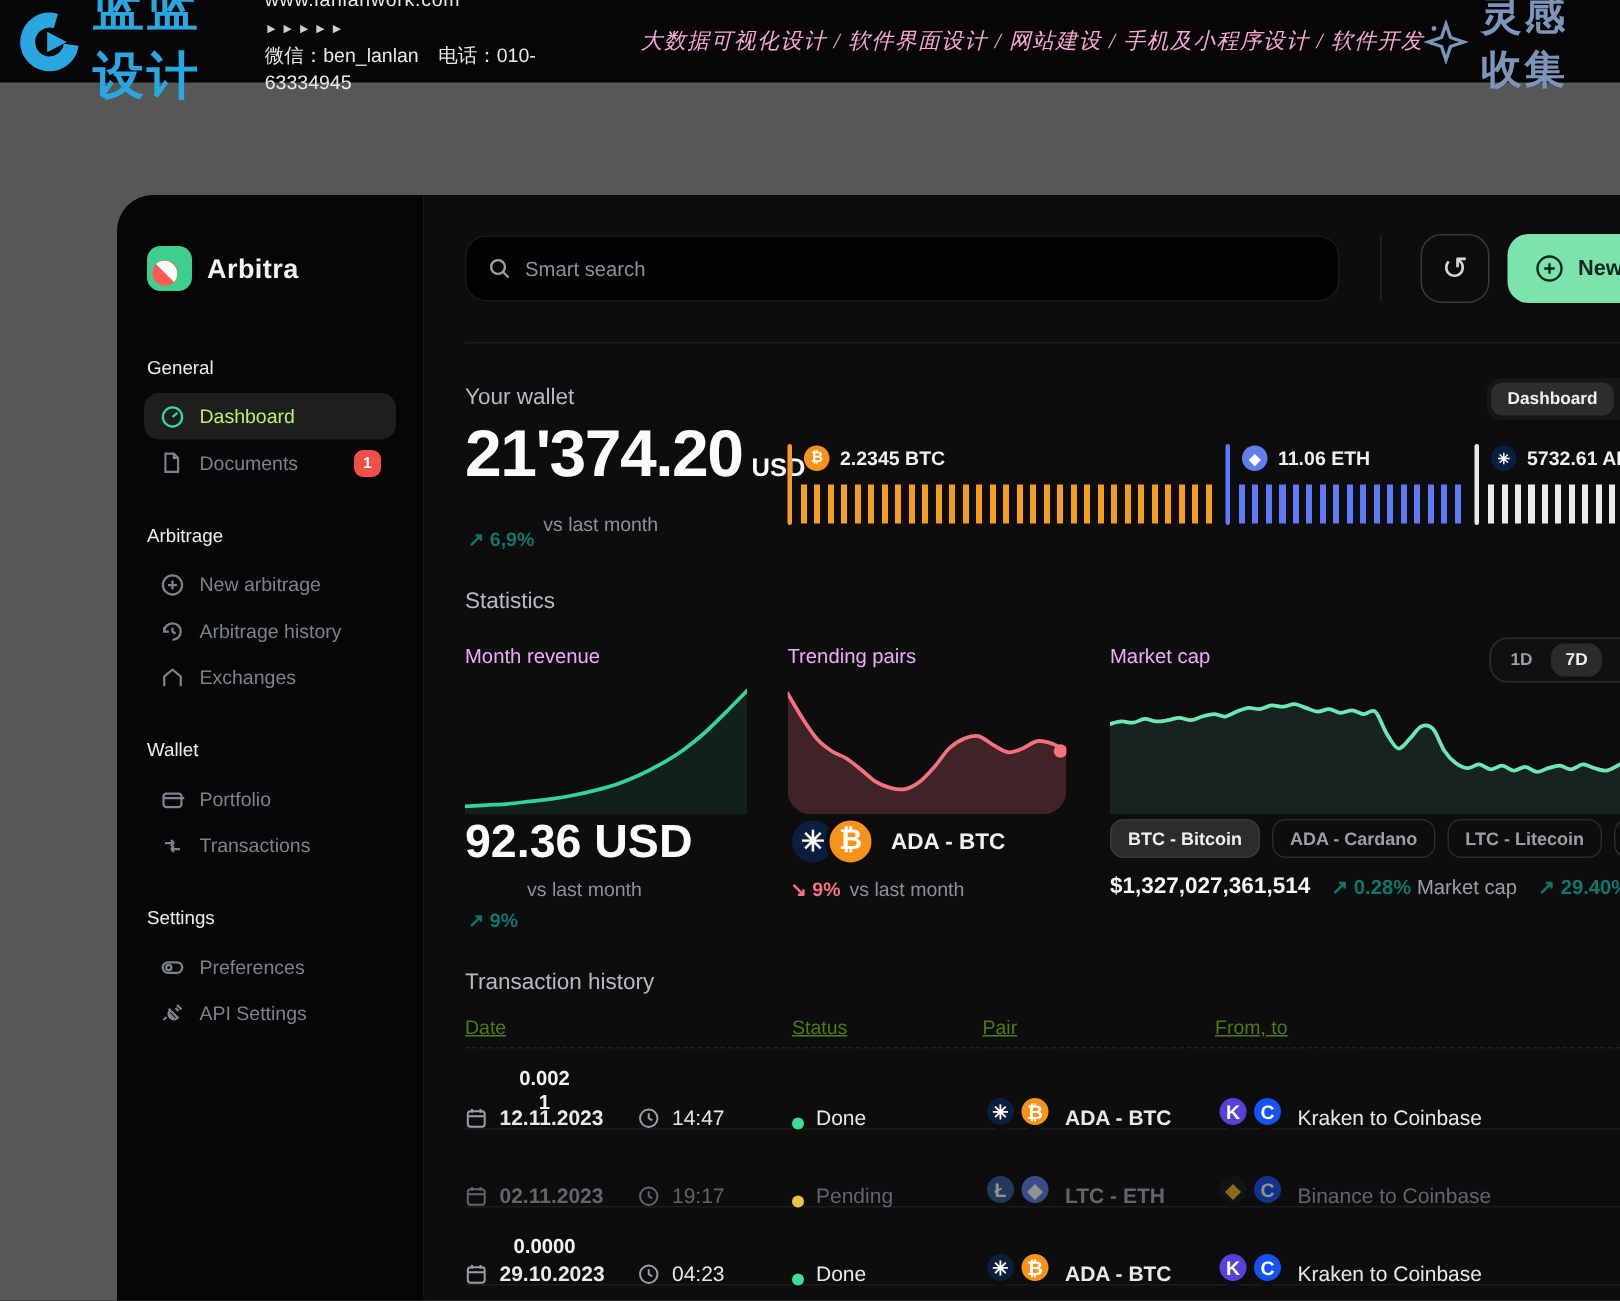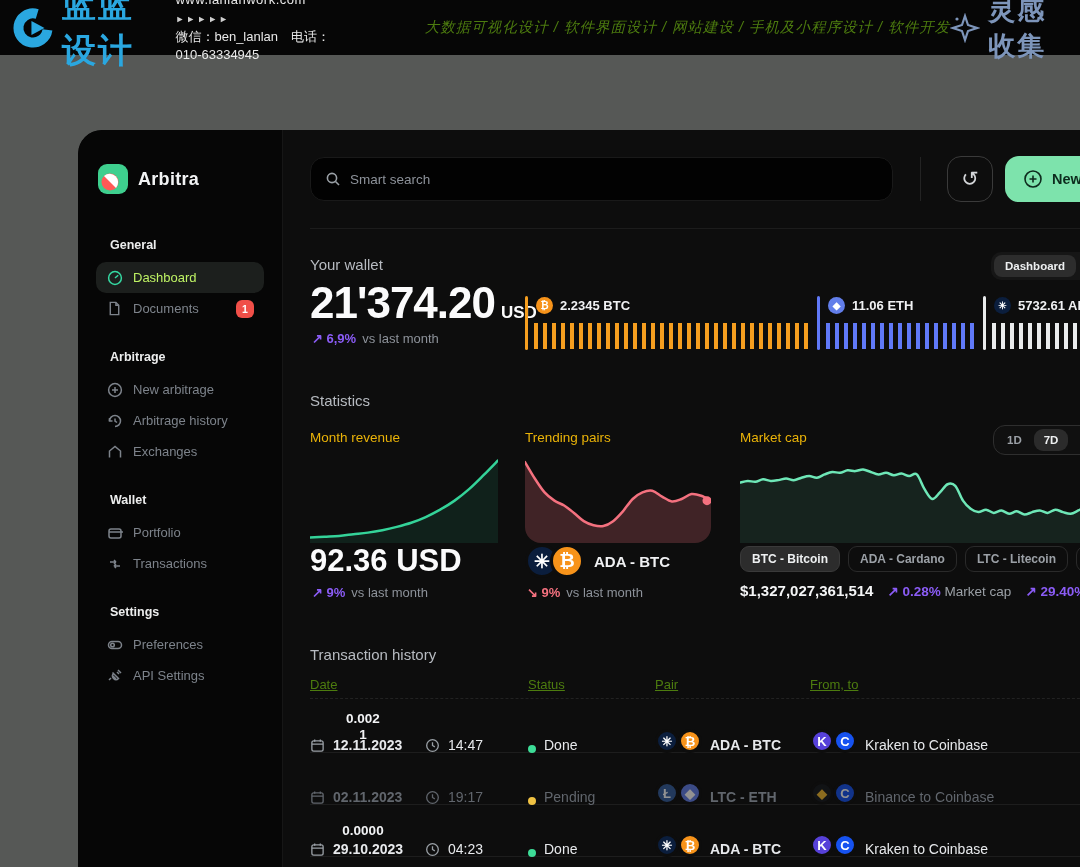--- a/index.html
+++ b/index.html
@@ -6,31 +6,31 @@
   html,body { width:1080px; height:867px; overflow:hidden; background:#565856; font-family:"Liberation Sans", sans-serif; }
   .abs { position:absolute; }
 
   
   #banner { position:absolute; left:0; top:0; width:1080px; height:55px; background:#060606; display:flex; align-items:center; z-index:50; }
   .b-logo { display:flex; align-items:center; gap:6px; padding-left:10px; }
   .b-logo-name { color:#2aa7e0; font-size:34px; font-weight:700; letter-spacing:2px; }
   .b-contact { margin-left:18px; color:#e9e9e9; font-size:13px; line-height:18px; }
   .b-contact .row1 { letter-spacing:.5px; }
   .b-arrows { color:#cfcfcf; font-size:9px; letter-spacing:2px; }
-  .b-services { margin-left:70px; color:#4d7c0f; font-size:14.5px; font-style:italic; font-family:Liberation Sans, sans-serif; letter-spacing:1px; white-space:nowrap; }
+  .b-services { margin-left:70px; color:#f9a8d4; font-size:14.5px; font-style:italic; font-family:Liberation Serif, serif; letter-spacing:1px; white-space:nowrap; }
   .b-collect { margin-left:auto; padding-right:14px; display:flex; align-items:center; gap:8px; color:#7d95ba; font-family:"DejaVu Serif", serif; font-weight:700; font-size:27px; letter-spacing:2px; }
 
   
   #appwin { position:absolute; left:78px; top:130px; width:1002px; height:737px; background:#0d0d0d; border-radius:24px 0 0 0; overflow:hidden; }
 
   
   #sidebar { position:absolute; left:0; top:0; width:205px; height:100%; background:#060606; border-right:1px solid #161616; border-radius:24px 0 0 0; padding:34px 18px 0 20px; }
   .sb-brand { display:flex; align-items:center; gap:10px; margin-bottom:44px; }
   .sb-brand-name { color:#f2f3f4; font-size:18px; font-weight:700; letter-spacing:.3px; }
-  .sb-section-label { color:#eceded; font-size:12.5px; font-weight:700; margin:0 0 10px 12px; }
+  .sb-section-label { color:#eceded; font-size:12.5px; font-weight:400; margin:0 0 10px 0; }
   .sb-item { display:flex; align-items:center; gap:10px; height:31px; padding:0 10px; color:#7d838b; font-size:13px; border-radius:10px; margin-left:-2px; }
   .sb-item .ico { width:17px; height:17px; display:flex; align-items:center; justify-content:center; color:#7d838b; }
   .sb-item.active { background:#1c1f1d; color:#bef264; }
   .sb-item.active .ico { color:#35d9a2; }
   .sb-badge { margin-left:auto; background:#f04f48; color:#fff; font-size:10.5px; font-weight:700; min-width:18px; height:18px; border-radius:6px; display:flex; align-items:center; justify-content:center; }
   .sb-gap { height:26px; }
 
   
   #main { position:absolute; left:205px; top:0; width:797px; height:737px; }
 
@@ -42,41 +42,41 @@
   .new-btn { position:absolute; left:722px; top:26px; height:46px; width:186px; background:#7de3ac; border:none; border-radius:14px; display:flex; align-items:center; gap:9px; padding:0 18px; color:#0d2b1d; font-size:14.5px; font-weight:700; cursor:pointer; font-family:"Liberation Sans",sans-serif; }
   .top-divider { position:absolute; left:27px; top:98px; width:770px; height:1px; background:#1c1c1c; }
 
   .sect-title { color:#b7bbc1; font-size:15px; }
 
   
   #wallet-title { left:27px; top:126px; }
   #wallet-amount { left:27px; top:148px; color:#fbfbfc; font-size:44px; font-weight:700; letter-spacing:-1px; }
   #wallet-amount .cur { font-size:17px; letter-spacing:0; margin-left:6px; }
   #wallet-trend { left:29px; top:201px; font-size:13px; color:#8d929a; display:flex; gap:6px; align-items:center; }
-  .trend-up { color:#8b5cf6; font-weight:700; }
+  .trend-up { color:#0f766e; font-weight:700;margin-top:21px; }
   .trend-down { color:#f4717f; font-weight:700; }
 
   .cur-toggle { position:absolute; left:708px; top:122px; background:#161616; border-radius:10px; padding:3px; display:flex; white-space:nowrap; }
   .cur-toggle .opt { font-size:11.5px; font-weight:700; padding:5px 11px; border-radius:8px; color:#8d929a; cursor:pointer; }
   .cur-toggle .opt.sel { background:#2d2d2d; color:#eef0f1; }
 
   #wallet-bar { position:absolute; left:242px; top:166px; height:54px; width:600px; display:flex; }
   .seg { position:relative; height:100%; }
   .seg .tick { position:absolute; left:0; top:0; width:3px; height:100%; border-radius:2px; }
   .seg .lbl { position:absolute; left:11px; top:1px; display:flex; align-items:center; gap:7px; color:#f0f1f3; font-size:13px; font-weight:700; white-space:nowrap; }
   .seg .dashes { position:absolute; left:9px; right:7px; top:27px; bottom:1px; }
   .coin { border-radius:50%; display:flex; align-items:center; justify-content:center; color:#fff; font-weight:700; }
   .coin.sm { width:17px; height:17px; font-size:10px; }
   .seg-btc .tick { background:#f59e1f; } .seg-btc .dashes { background:repeating-linear-gradient(90deg,#f59e1f 0 4px,transparent 4px 9px); }
   .seg-eth .tick { background:#6079f8; } .seg-eth .dashes { background:repeating-linear-gradient(90deg,#6079f8 0 4px,transparent 4px 9px); }
   .seg-ada .tick { background:#e9ebec; } .seg-ada .dashes { background:repeating-linear-gradient(90deg,#e9ebec 0 4px,transparent 4px 9px); }
 
   
   #stats-title { left:27px; top:262px; }
-  .col-title { position:absolute; top:300px; color:#eab308; font-size:13.5px; }
+  .col-title { position:absolute; top:300px; color:#f0abfc; font-size:13.5px; }
   .period-ctl { position:absolute; left:710px; top:295px; border:1px solid #2e2e2e; border-radius:12px; padding:3px; display:flex; gap:2px; background:#101010; }
   .period-ctl .p { font-size:11.5px; font-weight:700; color:#9ba0a6; padding:5px 10px; border-radius:9px; cursor:pointer; }
   .period-ctl .p.sel { background:#2b2b2b; color:#eef0f1; }
   .chart-box { position:absolute; top:325px; height:88px; }
   #chart-trending-wrap { border-radius:4px 4px 16px 16px; overflow:hidden; }
 
   #mr-value { left:27px; top:413px; color:#fbfbfc; font-size:31px; font-weight:700; }
   #mr-trend { left:29px; top:455px; font-size:13px; color:#8d929a; display:flex; gap:6px; }
   .pair-big { position:absolute; left:242px; top:414px; display:flex; align-items:center; }
   .coin.lg { width:34px; height:34px; font-size:19px; border:3px solid #0d0d0d; }

